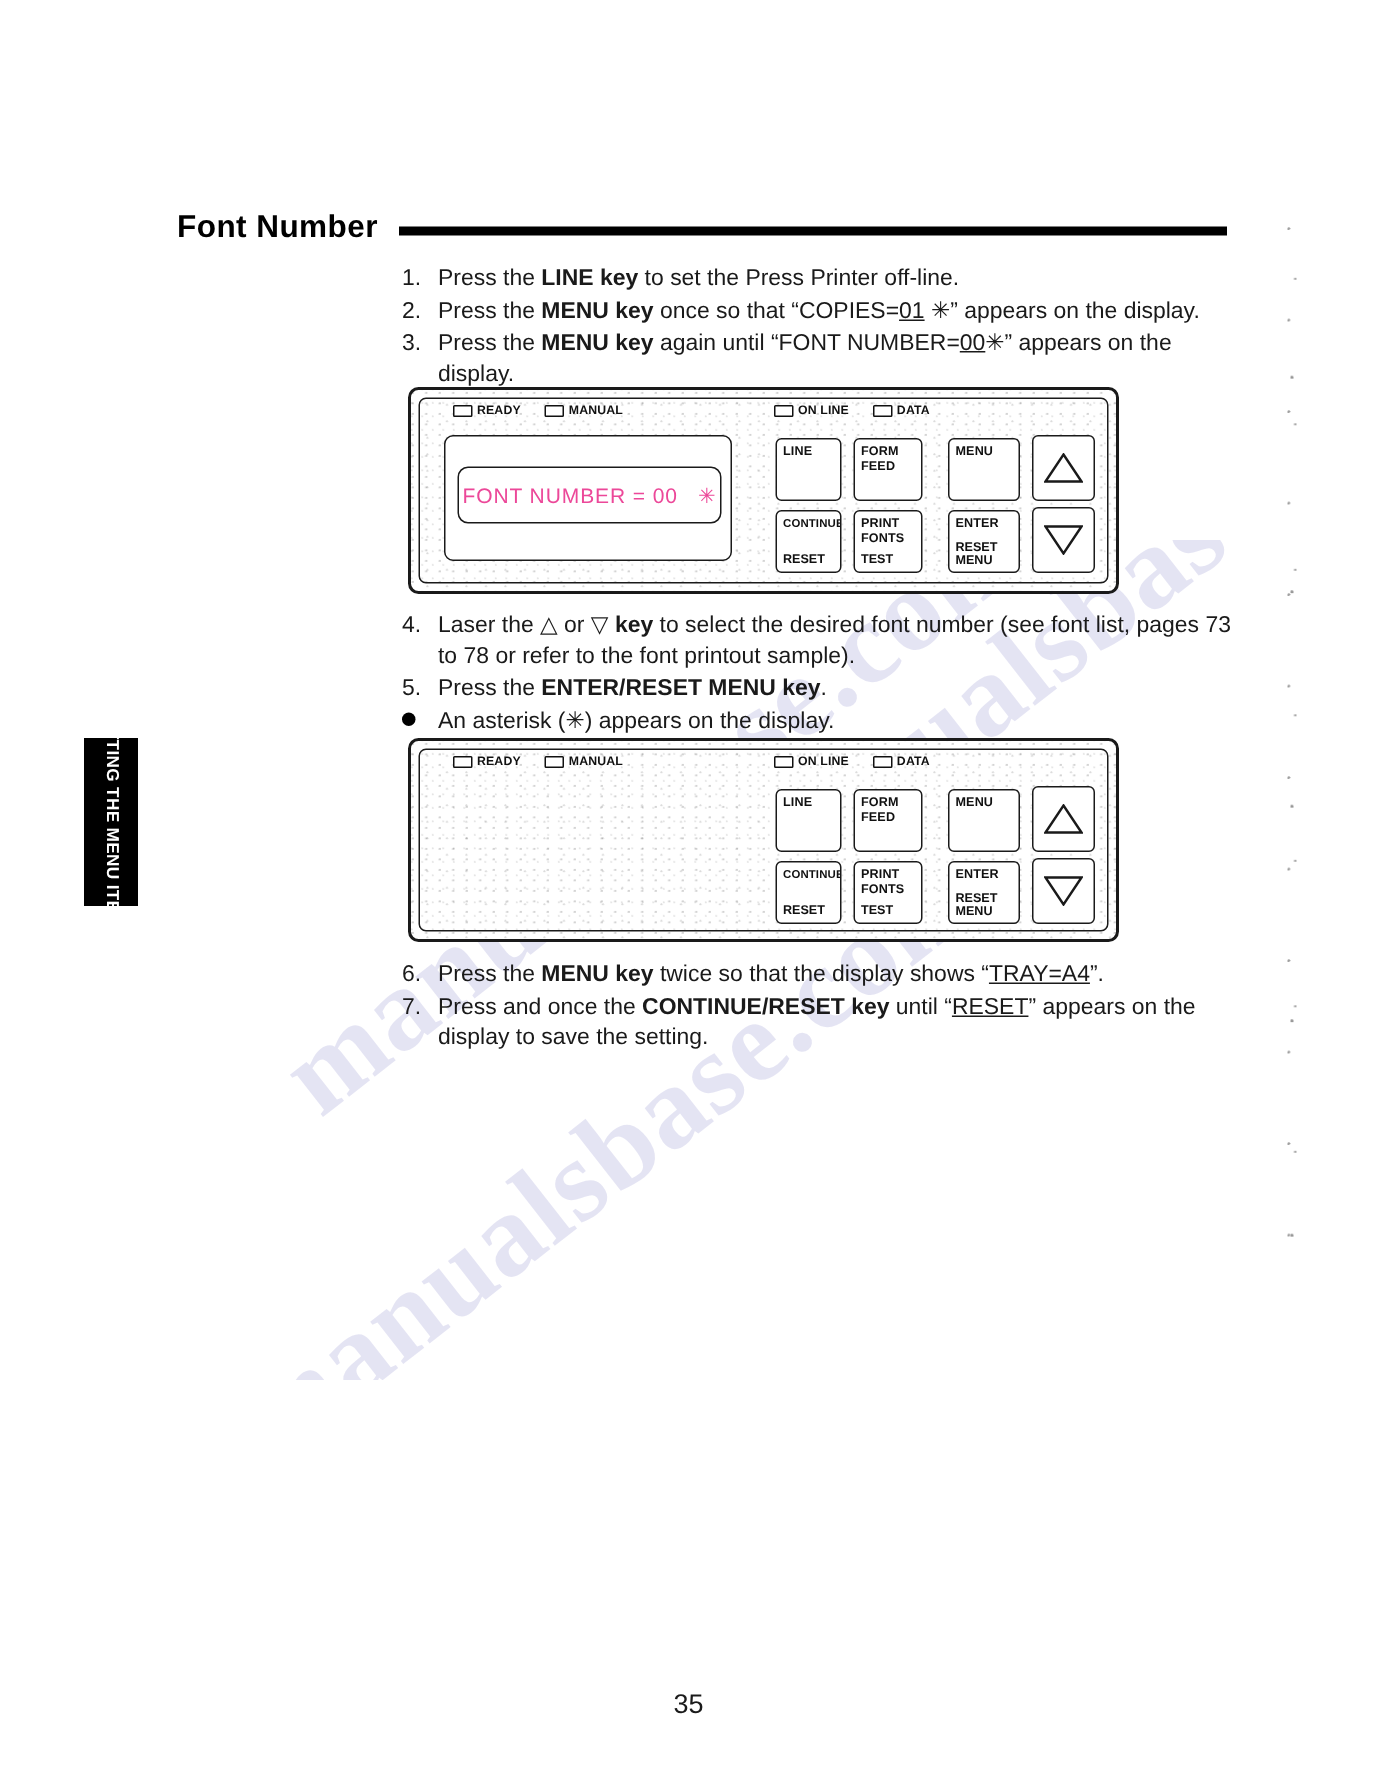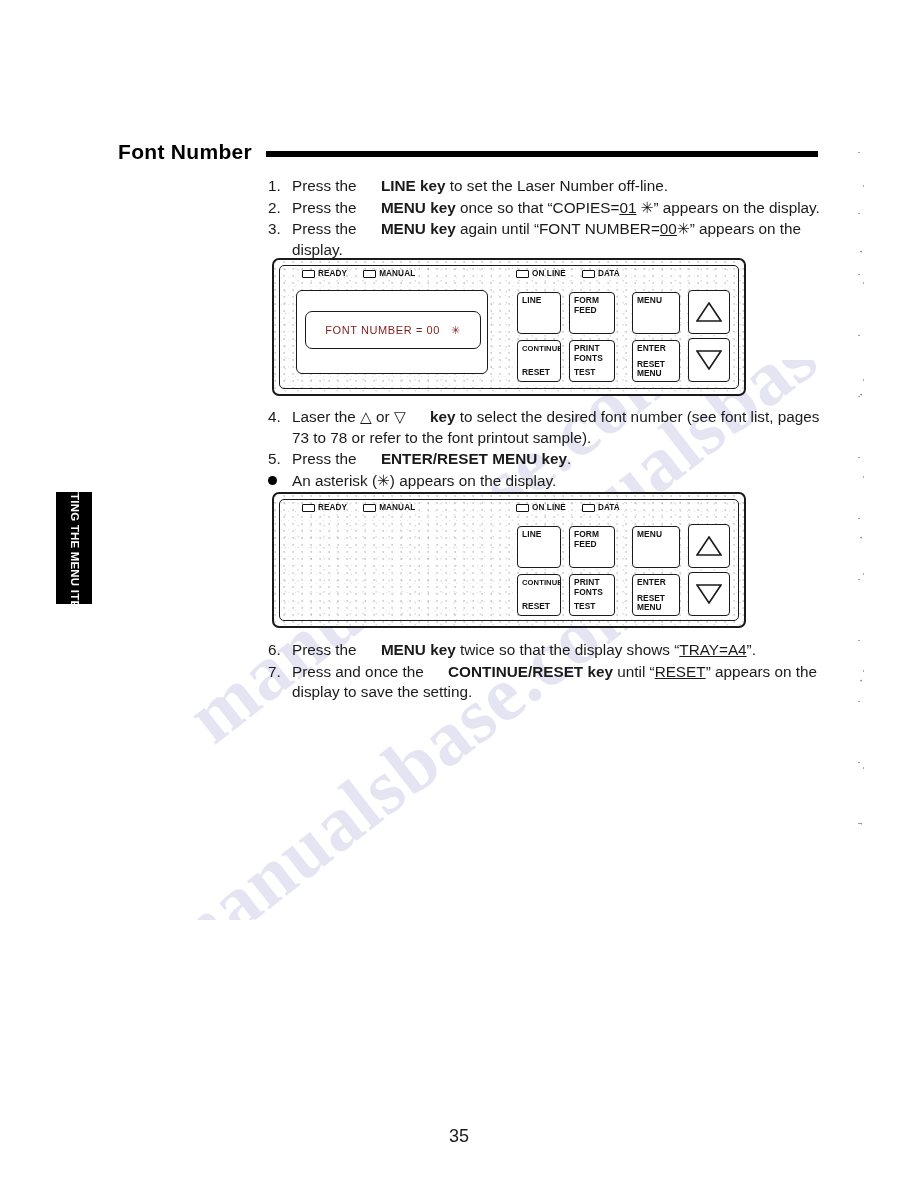--- a/index.html
+++ b/index.html
@@ -103,21 +103,21 @@
   .step-bullet .dot {
     display: inline-block;
     width: 9px;
     height: 9px;
     border-radius: 50%;
     background: #000;
     vertical-align: middle;
     margin-top: -2px;
   }
   .step-body { flex: 1; }
-  .b { font-weight: 700; margin-left: 20px; }
+  .b { font-weight: 700; }
   .u { text-decoration: underline; }
 
   
   .panel {
     position: absolute;
     box-sizing: border-box;
     border: 2px solid #1a1a1a;
     border-radius: 7px;
     background:
       radial-gradient(circle at 12% 28%, rgba(0,0,0,0.17) 0.7px, transparent 0.9px) 0 0/9px 7px,
@@ -188,23 +188,23 @@
     border: 1.6px solid #1a1a1a;
     border-radius: 7px;
     background: #fff;
     box-sizing: border-box;
     display: flex;
     align-items: center;
     justify-content: center;
   }
   .lcd-text {
     font-family: "Liberation Sans", sans-serif;
-    font-size: 11px;
+    font-size: 14px;
     letter-spacing: 0.6px;
-    color: #7f1d1d;
+    color: #ec4899;
     white-space: pre;
   }
 
   
   .btn {
     position: absolute;
     border: 1.6px solid #1a1a1a;
     border-radius: 4px;
     background: #fff;
     box-sizing: border-box;
@@ -305,21 +305,21 @@
 <div class="page">
 
   <div class="heading-row">
     <div class="heading-title">Font Number</div>
     <div class="heading-rule"></div>
   </div>
 
   <div class="steps steps-a">
       <div class="step">
         <div class="step-num">1.</div>
-        <div class="step-body"><span>Press the </span><span class="b">LINE key</span><span> to set the Laser Number off-line.</span></div>
+        <div class="step-body"><span>Press the </span><span class="b">LINE key</span><span> to set the Press Printer off-line.</span></div>
       </div>
       <div class="step">
         <div class="step-num">2.</div>
         <div class="step-body"><span>Press the </span><span class="b">MENU key</span><span> once so that “COPIES=</span><span class="u">01</span><span> ✳” appears on the display.</span></div>
       </div>
       <div class="step">
         <div class="step-num">3.</div>
         <div class="step-body"><span>Press the </span><span class="b">MENU key</span><span> again until “FONT NUMBER=</span><span class="u">00</span><span>✳” appears on the display.</span></div>
       </div>
     </div>

